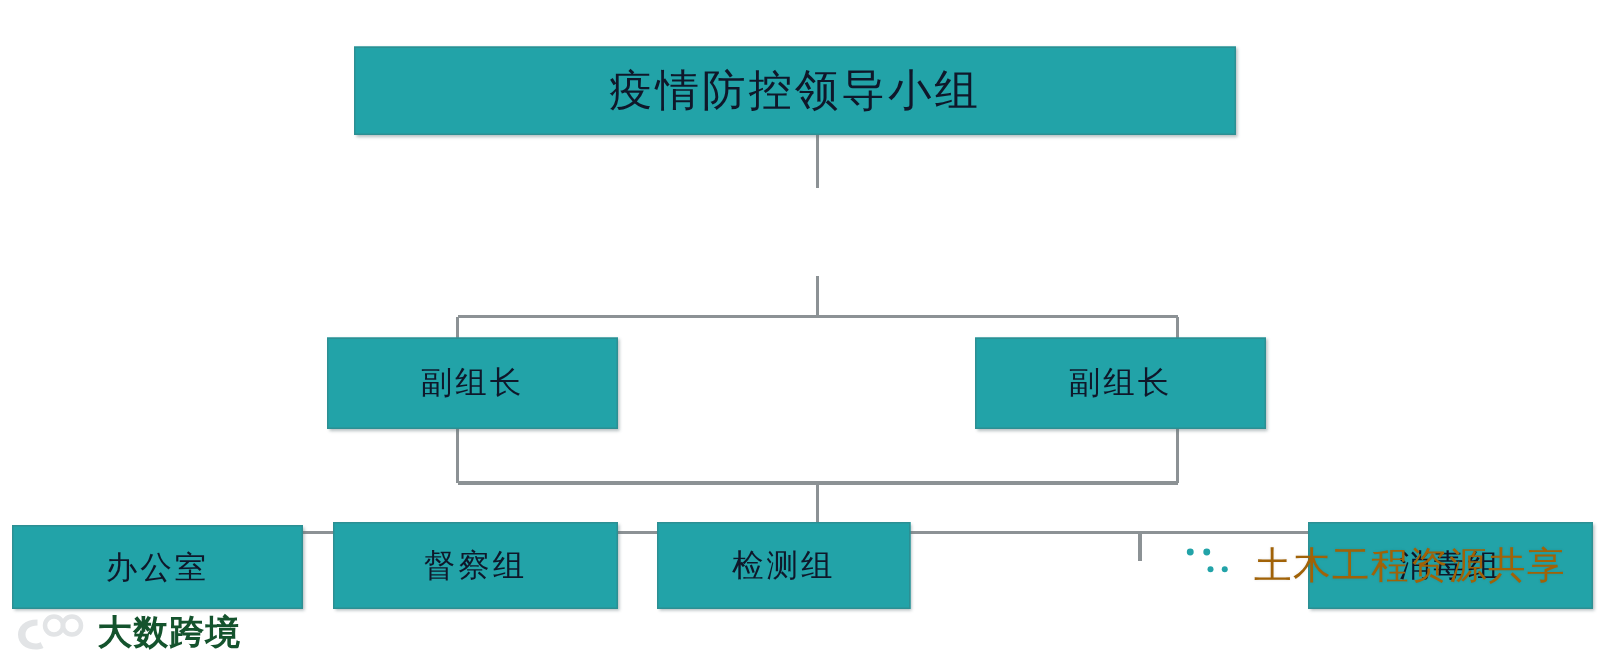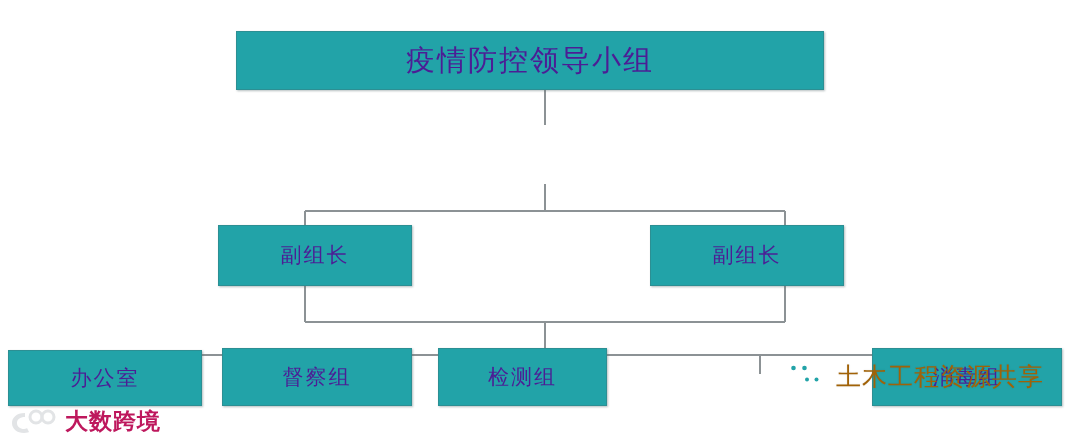--- a/index.html
+++ b/index.html
@@ -30,21 +30,21 @@
   
   .node {
     position: absolute;
     box-sizing: border-box;
     background: #22a3a8;
     border: 1px solid #2c8f93;
     box-shadow: 1px 1px 2px rgba(90, 110, 115, 0.45);
     display: flex;
     align-items: center;
     justify-content: center;
-    color: #4c1d95;
+    color: #0f172a;
     letter-spacing: 2px;
     z-index: 2;
   }
   .node-label {
     display: block;
     line-height: 1;
     white-space: nowrap;
   }
 
   .level-1 { font-size: 29px; }
@@ -75,21 +75,21 @@
     left: 10px;
     top: 406px;
     display: flex;
     align-items: center;
     gap: 7px;
     z-index: 5;
     pointer-events: none;
   }
   .brand-text {
     font-size: 23px;
-    color: #be185d;
+    color: #14532d;
     letter-spacing: 1px;
     font-weight: bold;
     white-space: nowrap;
   }
 </style>
 </head>
 <body>
 
 <div id="chart-canvas">
 

